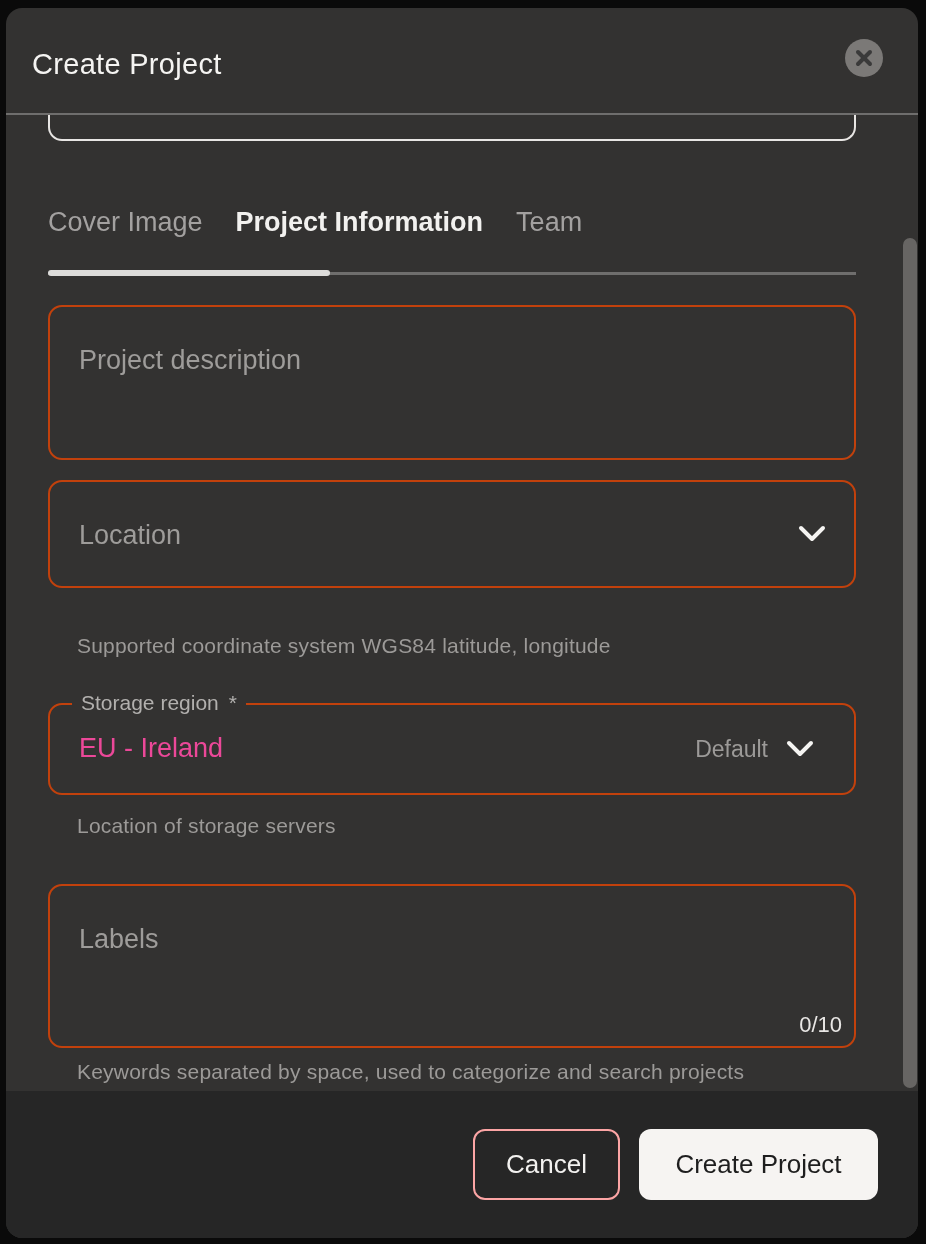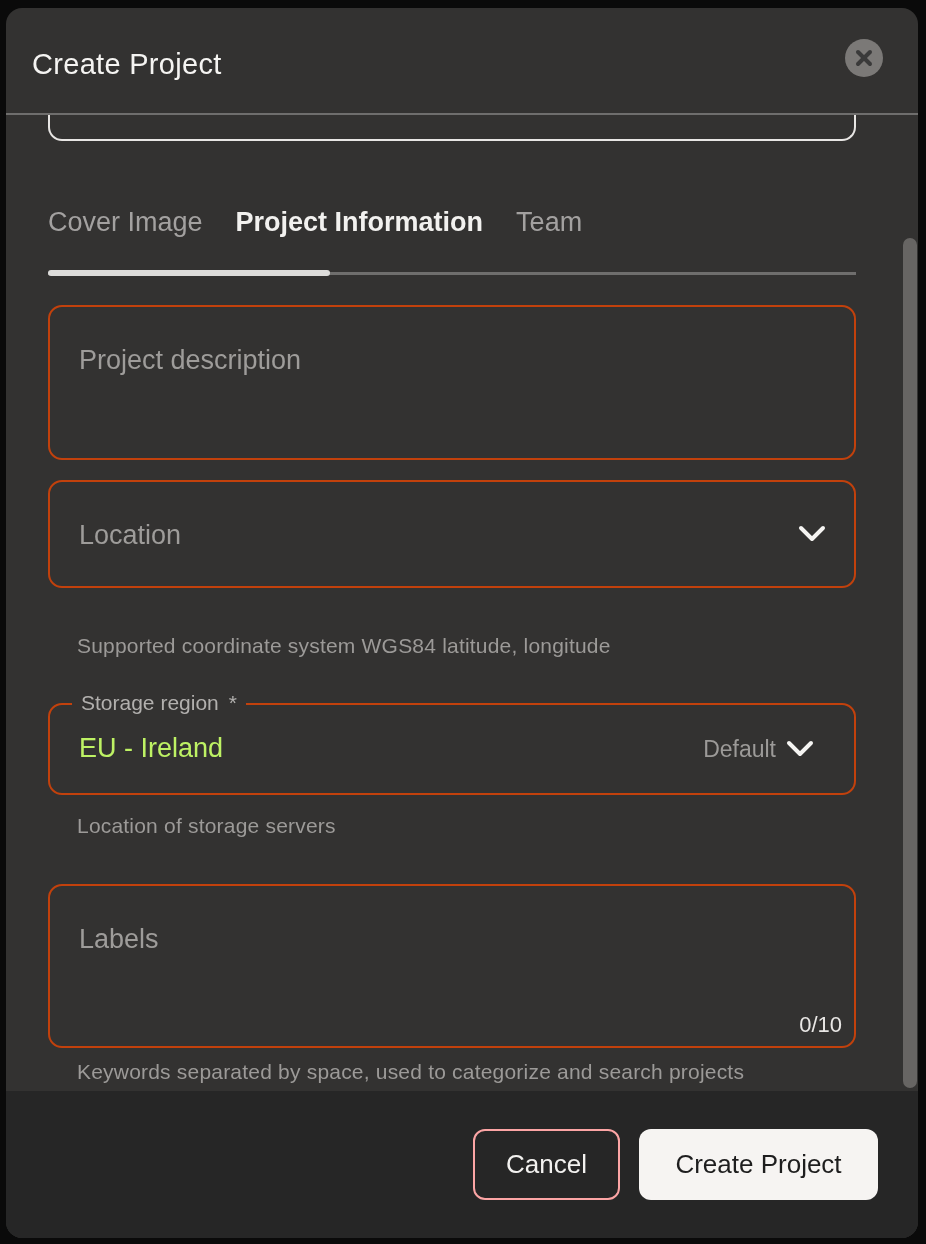--- a/index.html
+++ b/index.html
@@ -84,21 +84,21 @@
   .placeholder {
     position: absolute;
     left: 29px;
     font-size: 27px;
     color: #9e9c9a;
   }
   .field-value {
     position: absolute;
     left: 29px;
     font-size: 27px;
-    color: #bef264;
+    color: #ec4899;
   }
   .helper {
     position: absolute;
     left: 71px;
     font-size: 21px;
     color: #9c9a98;
     letter-spacing: 0.2px;
   }
   .desc-field  { top: 297px; height: 155px; }
   .loc-field   { top: 472px; height: 108px; cursor: pointer; }
@@ -116,21 +116,21 @@
     padding: 0 9px;
     background: #333231;
     font-size: 21px;
     color: #b2b0ae;
     display: flex;
   }
   .stor-label .asterisk { margin-left: 10px; color: #b2b0ae; }
   .stor-right {
     position: absolute;
     right: 38px; top: 0; height: 100%;
-    display: flex; align-items: center; gap: 8px;
+    display: flex; align-items: center; gap: 16px;
   }
   .default-badge { font-size: 23px; color: #9c9a98; }
   .char-counter {
     position: absolute;
     right: 12px; bottom: 8px;
     font-size: 22px;
     color: #e9e7e5;
   }
   
   .footer {

